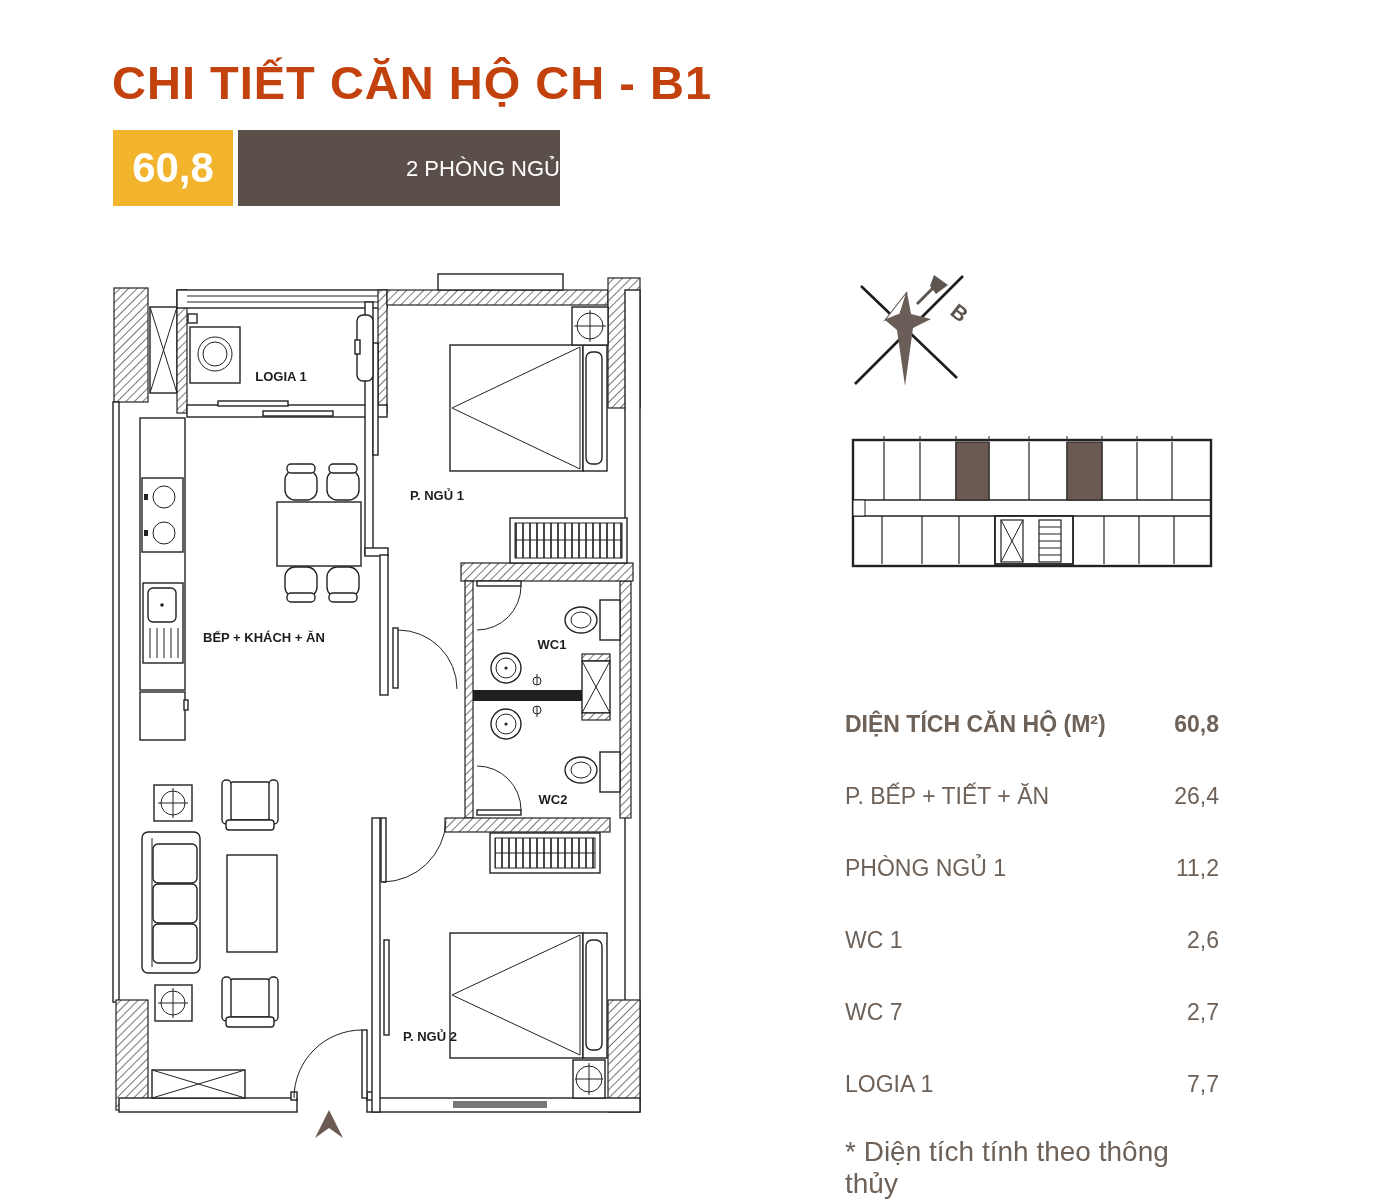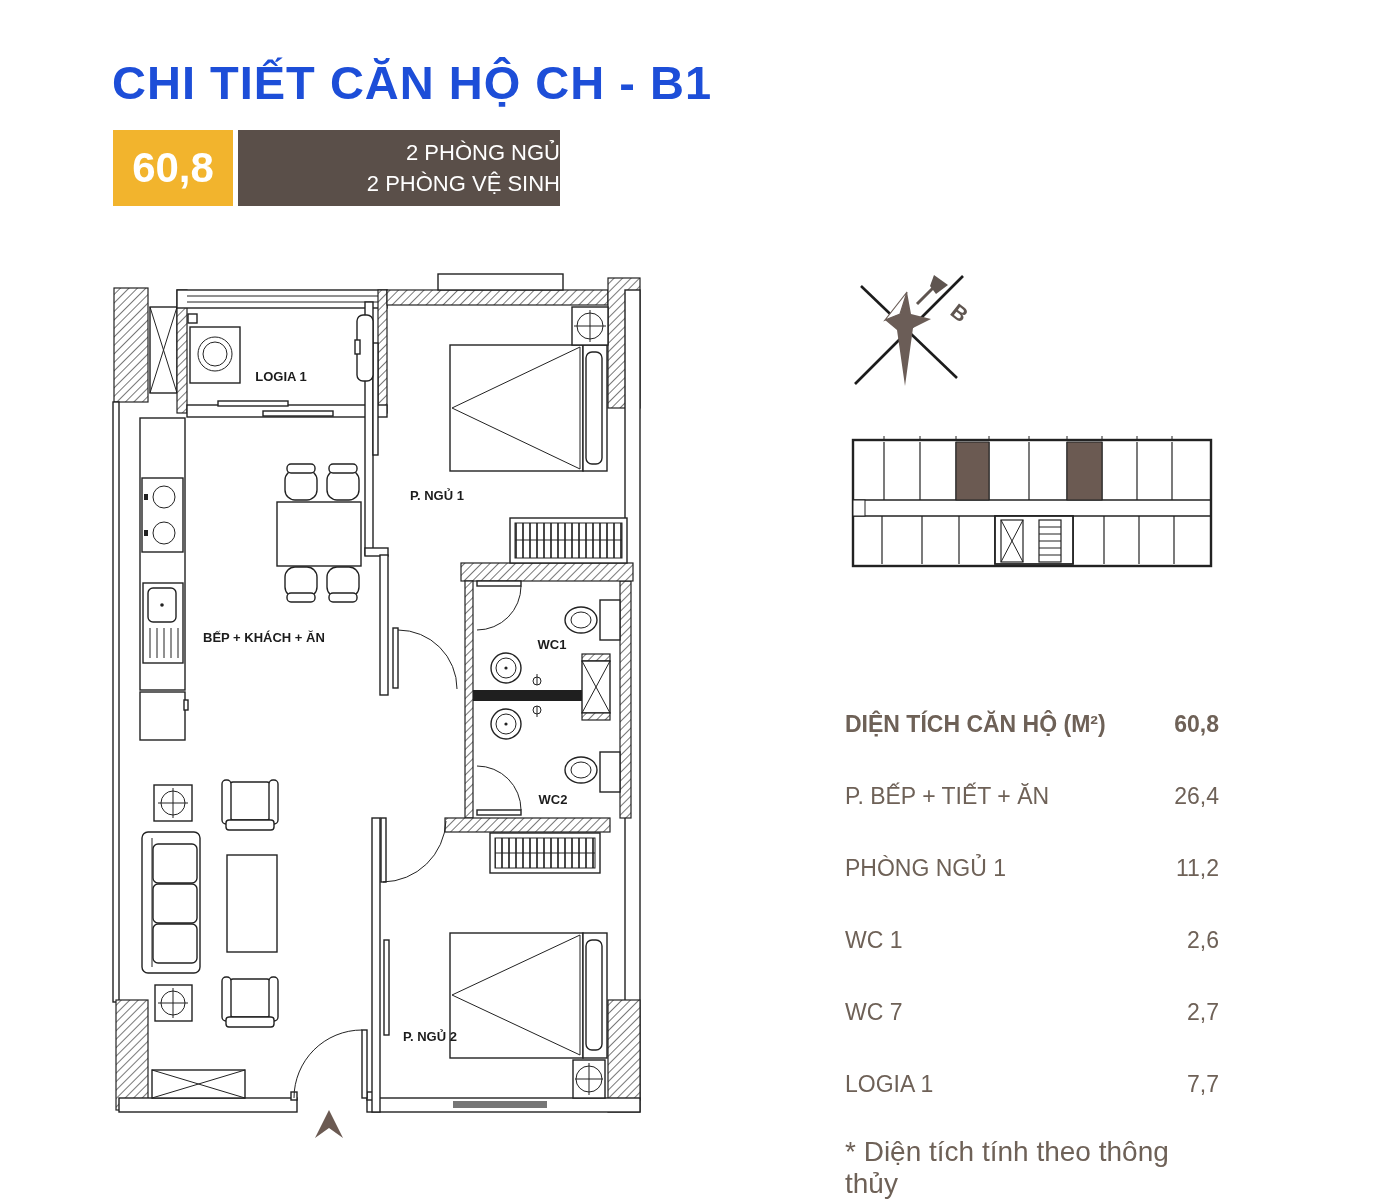--- a/index.html
+++ b/index.html
@@ -1,20 +1,20 @@
 <!DOCTYPE html>
 <html><head>
 <meta charset="utf-8">
 <style>
   html,body{margin:0;padding:0;background:#fff;}
   body{width:1391px;height:1200px;font-family:"Liberation Sans",sans-serif;}
   .page{position:relative;width:1391px;height:1200px;background:#fff;overflow:hidden;}
 
   .title{position:absolute;left:112px;top:55px;font-size:47px;letter-spacing:1px;
-         color:#1d4ed8;font-weight:700;white-space:nowrap;}
+         color:#c2410c;font-weight:700;white-space:nowrap;}
   .badge-yellow{position:absolute;left:113px;top:130px;width:120px;height:76px;
          display:flex;align-items:center;justify-content:center;
          color:#fff;font-size:42px;font-weight:700;}
   .badge-brown{position:absolute;left:238px;top:130px;width:322px;height:76px;
          display:flex;flex-direction:column;justify-content:center;
          padding-left:20px;box-sizing:border-box;color:#fff;font-size:22px;line-height:31px;text-align:right;}
 
   .plan-svg{position:absolute;left:100px;top:240px;}
   .compass-svg{position:absolute;left:845px;top:262px;}
   .keyplan-svg{position:absolute;left:851px;top:434px;}
@@ -37,21 +37,20 @@
 <div class="page">
 
   <div class="title">CHI TIẾT CĂN HỘ CH - B1</div>
 
   <div class="badge-yellow" style="background:#F2B42D;">
     <span>60,8</span>
   </div>
 
   <div class="badge-brown" style="background:#5A4F49;">
     <span>2 PHÒNG NGỦ</span>
-    <span>2 PHÒNG VỆ SINH</span>
   </div>
 
   <svg class="plan-svg" width="560" height="905" viewBox="0 0 560 905">
     <defs>
       <pattern id="hatch" width="6" height="6" patternUnits="userSpaceOnUse" patternTransform="rotate(45)">
         <rect width="6" height="6" fill="#fff"></rect>
         <line x1="0" y1="0" x2="0" y2="6" stroke="#555" stroke-width="1.6"></line>
       </pattern>
       <pattern id="barsV" width="7" height="10" patternUnits="userSpaceOnUse">
         <rect width="7" height="10" fill="#fff"></rect>

